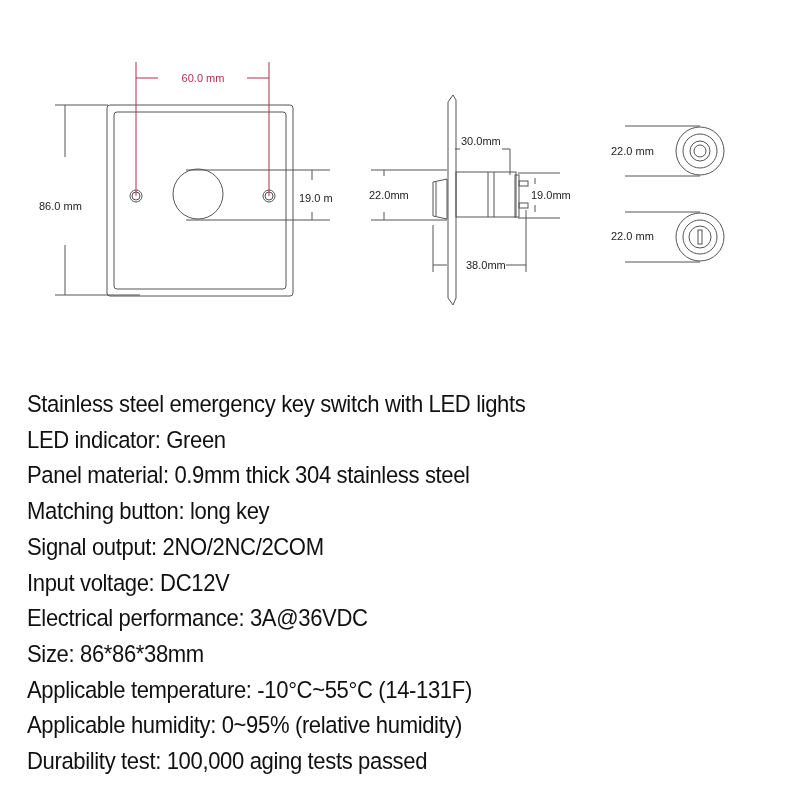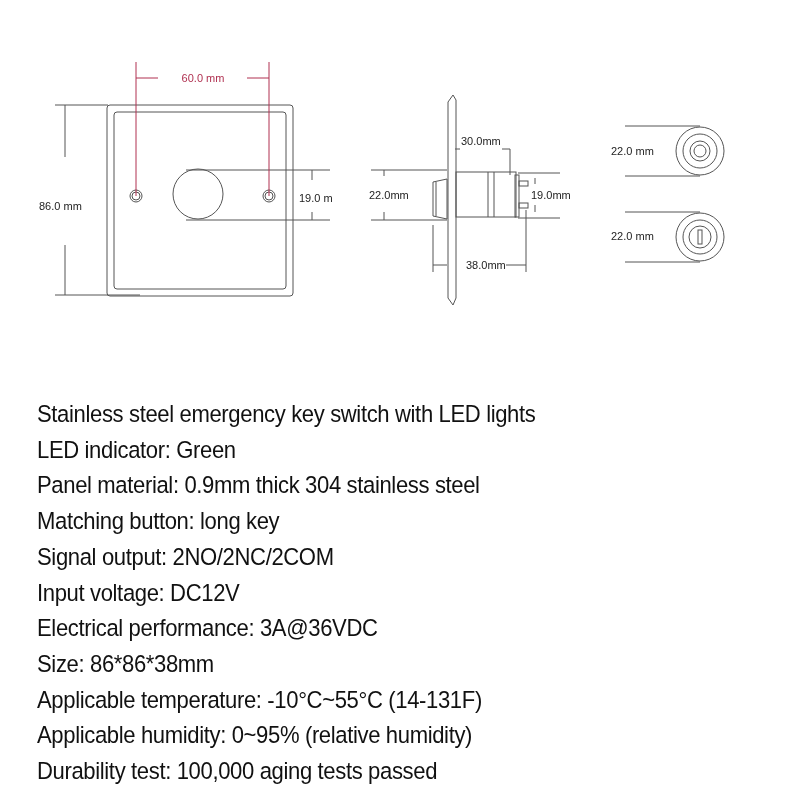--- a/index.html
+++ b/index.html
@@ -1,20 +1,20 @@
 <!DOCTYPE html>
 <html><head>
 <meta charset="utf-8">
 <style>
   html, body { margin:0; padding:0; background:#ffffff; }
   body { width:800px; height:800px; position:relative; overflow:hidden; font-family:"Liberation Sans", sans-serif; }
   #drawing { position:absolute; left:0; top:0; }
   .dim { font-family:"Liberation Sans", sans-serif; font-size:11px; fill:#222; }
   .dim-red { font-family:"Liberation Sans", sans-serif; font-size:11px; fill:#b03050; }
-  .specs { position:absolute; left:19px; top:378px; margin:18px; padding:0; list-style:none; }
+  .specs { position:absolute; left:19px; top:378px; margin:8px; padding:0; list-style:none; }
   .specs li { font-size:24.5px; line-height:35.7px; color:#111; white-space:nowrap; letter-spacing:-0.4px; transform:scaleX(0.9); transform-origin:left center; }
 </style>
 </head>
 <body>
 
 <svg id="drawing" width="800" height="360" viewBox="0 0 800 360">
   <g stroke="#555" fill="none" stroke-width="1">
 
     <g>
       <rect x="107" y="105" width="186" height="191" rx="3"></rect>

